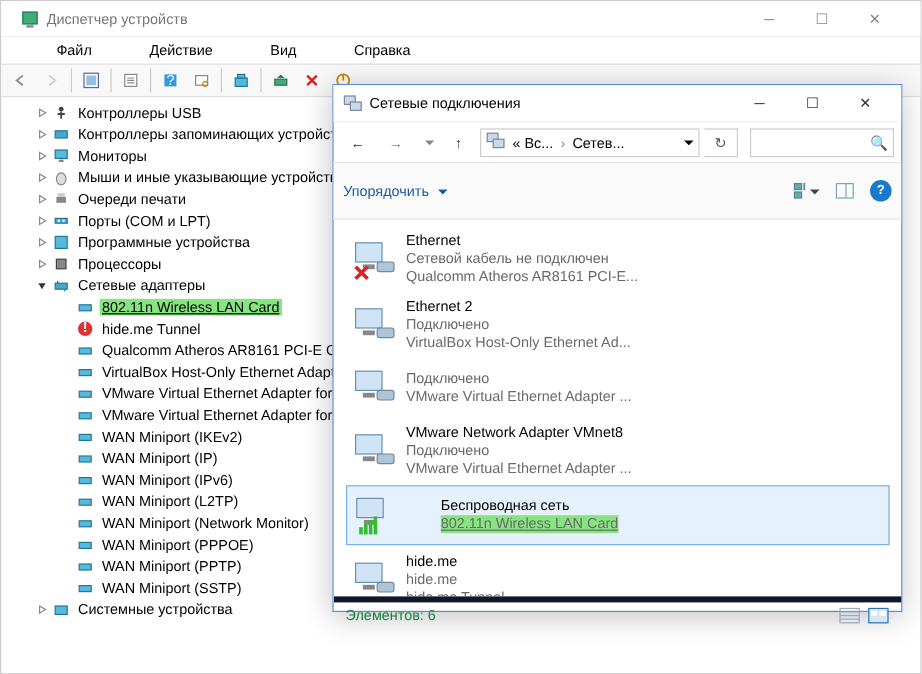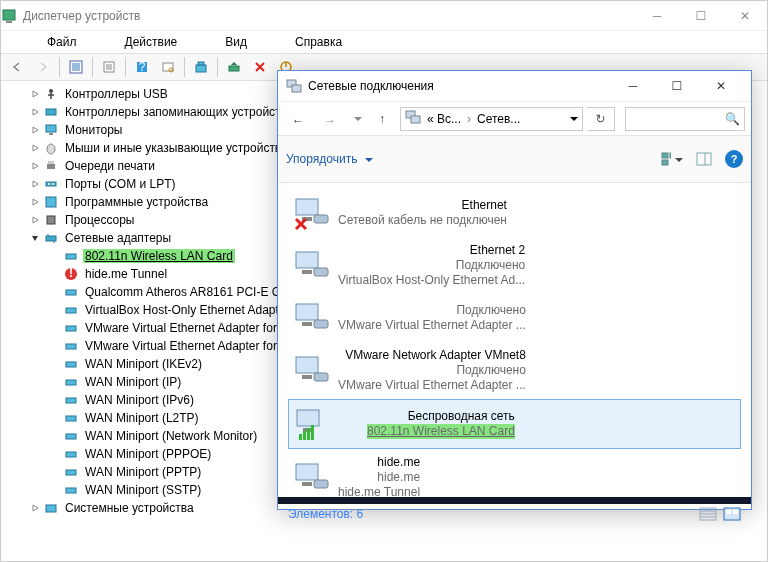--- a/index.html
+++ b/index.html
@@ -1,40 +1,40 @@
 <!DOCTYPE html>
 <html><head>
 <meta charset="utf-8">
 <style>
 * { box-sizing: border-box; margin: 0; padding: 0; font-family: "Segoe UI", Tahoma, sans-serif; font-size: 12px; }
 body { width: 768px; height: 562px; background: #fff; position: relative; overflow: hidden; }
 
 
 .dm-window { position: absolute; left: 0; top: 0; width: 768px; height: 562px; border: 1px solid #ccc; background: #fff; }
-.dm-titlebar { height: 30px; display: flex; align-items: center; padding: 0 0; color: #777; background: #fff; border-bottom: 1px solid #eee; text-align: right; }
+.dm-titlebar { height: 30px; display: flex; align-items: center; padding: 0 16px; color: #777; background: #fff; border-bottom: 1px solid #eee; text-align: right; }
 .dm-titlebar .icon { width: 16px; height: 16px; margin-right: 6px; display: inline-flex; }
 .dm-win-controls { margin-left: auto; display: flex; }
 .dm-win-controls div { width: 44px; height: 28px; display: flex; align-items: center; justify-content: center; color: #888; }
 .dm-menubar { height: 22px; display: flex; align-items: center; padding: 0 6px; gap: 0; }
 .dm-menubar span { padding: 2px 8px; color: #000; margin-left: 32px; }
 .dm-toolbar { height: 28px; border-top: 1px solid #e0e0e0; border-bottom: 1px solid #e0e0e0; display: flex; align-items: center; padding: 0 4px; gap: 2px; background: #f8f8f8; }
 .dm-toolbar .tb-btn { width: 24px; height: 22px; display: flex; align-items: center; justify-content: center; border: 1px solid transparent; }
 .dm-toolbar .sep { width: 1px; height: 20px; background: #ccc; margin: 0 2px; }
 
 .dm-tree { padding: 4px 0; overflow: auto; height: calc(100% - 82px); }
 .tree-row { display: flex; align-items: center; height: 18px; padding-left: 0; white-space: nowrap; }
 .tree-row .expander { width: 12px; height: 12px; margin-right: 2px; display: inline-flex; align-items: center; justify-content: center; color: #666; }
 .tree-row .node-icon { width: 16px; height: 16px; margin-right: 4px; display: inline-flex; align-items: center; justify-content: center; }
 .tree-row .label { padding: 0 2px; }
 .hl { background: #86e57f; text-decoration: underline; }
 .indent1 { padding-left: 28px; }
 .indent2 { padding-left: 48px; }
 
 
-.nc-window { position: absolute; left: 277px; top: 70px; width: 475px; height: 440px; border: 1px solid #5a8bd6; background: #fff; box-shadow: 0 4px 24px rgba(0,0,0,0.25); text-align: right; }
+.nc-window { position: absolute; left: 277px; top: 70px; width: 475px; height: 440px; border: 1px solid #5a8bd6; background: #fff; box-shadow: 0 4px 24px rgba(0,0,0,0.25); }
 .nc-titlebar { height: 30px; display: flex; align-items: center; padding: 0 8px; background: #fff; }
 .nc-titlebar .icon { width: 16px; height: 16px; margin-right: 6px; }
 .nc-win-controls { margin-left: auto; display: flex; }
 .nc-win-controls div { width: 44px; height: 28px; display: flex; align-items: center; justify-content: center; color: #333; }
 .nc-addrbar { height: 34px; display: flex; align-items: center; padding: 0 6px; gap: 4px; border-top: 1px solid #eee; }
 .nav-btn { width: 28px; height: 24px; display: flex; align-items: center; justify-content: center; color: #888; }
 .nav-btn.active { color: #333; }
 .breadcrumb { flex: 1; height: 24px; border: 1px solid #ccc; display: flex; align-items: center; padding: 0 4px; gap: 4px; }
 .breadcrumb .crumb { padding: 0 2px; }
 .refresh-box { width: 28px; height: 24px; border: 1px solid #ccc; border-left: none; display: flex; align-items: center; justify-content: center; color: #555; }
@@ -47,21 +47,21 @@
 
 .nc-list { padding: 6px 10px; overflow: auto; height: calc(100% - 124px); }
 .conn-item { display: flex; align-items: center; padding: 4px 4px; margin-bottom: 2px; }
 .conn-item.selected { border: 1px solid #7ab0e6; background: #e6f2fb; gap: 28px; }
 .conn-icon { width: 40px; height: 40px; margin-right: 6px; position: relative; display: flex; align-items: center; justify-content: center; }
 .conn-text { display: flex; flex-direction: column; line-height: 15px; }
 .conn-text .name { color: #000; }
 .conn-text .status { color: #6a6a6a; }
 .conn-text .adapter { color: #6a6a6a; }
 
-.nc-status { height: 26px; border-top: 7px solid #0f172a; display: flex; align-items: center; padding: 0 10px; color: #3b82f6; }
+.nc-status { height: 26px; border-top: 5px solid #0f172a; display: flex; align-items: center; padding: 0 10px; color: #15803d; }
 .nc-status .right { margin-left: auto; display: flex; gap: 6px; }
 .mini-view { width: 18px; height: 14px; display: inline-block; }
 
 .dropdown-caret::after{ content:''; display:inline-block; border-left:4px solid transparent; border-right:4px solid transparent; border-top:4px solid currentColor; margin-left:4px; vertical-align:middle;}
 </style>
 </head>
 <body>
 
 <div class="dm-window">
   <div class="dm-titlebar">
@@ -483,20 +483,21 @@
           <svg width="40" height="40">
             <rect x="4" y="6" width="22" height="16" fill="#d0e4f5" stroke="#6a8fb0"></rect>
             <rect x="10" y="24" width="10" height="4" fill="#888"></rect>
             <rect x="22" y="22" width="14" height="8" rx="2" fill="#b0c4d8" stroke="#789"></rect>
             <path d="M4 26 L14 36 M14 26 L4 36" stroke="#d22" stroke-width="3"></path>
           </svg>
         </div>
         <div class="conn-text">
           <span class="name">Ethernet</span>
           <span class="status">Сетевой кабель не подключен</span>
+          <span class="adapter">Qualcomm Atheros AR8161 PCI-E...</span>
         </div>
       </div>
       <div class="conn-item">
         <div class="conn-icon">
           <svg width="40" height="40">
             <rect x="4" y="6" width="22" height="16" fill="#d0e4f5" stroke="#6a8fb0"></rect>
             <rect x="10" y="24" width="10" height="4" fill="#888"></rect>
             <rect x="22" y="22" width="14" height="8" rx="2" fill="#b0c4d8" stroke="#789"></rect>
           </svg>
         </div>

